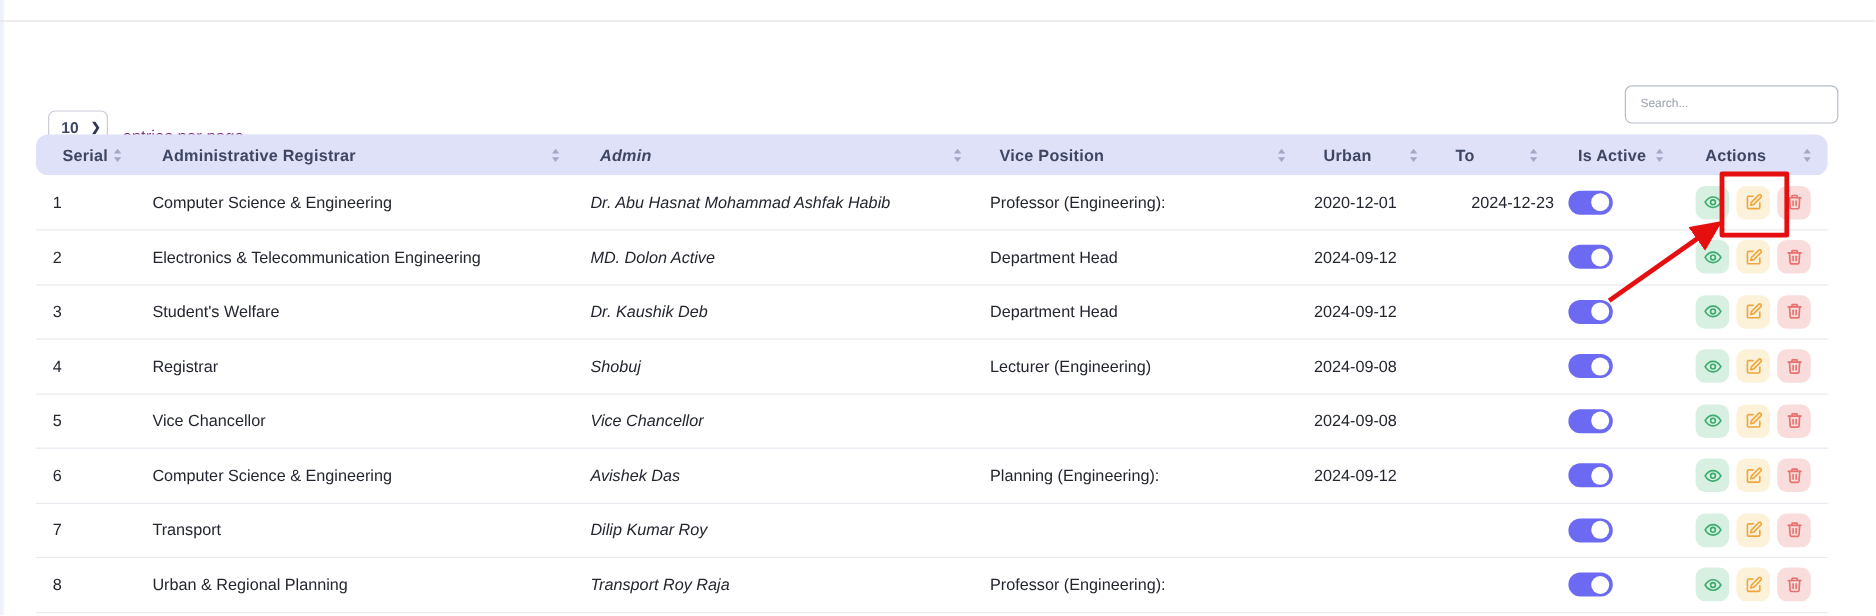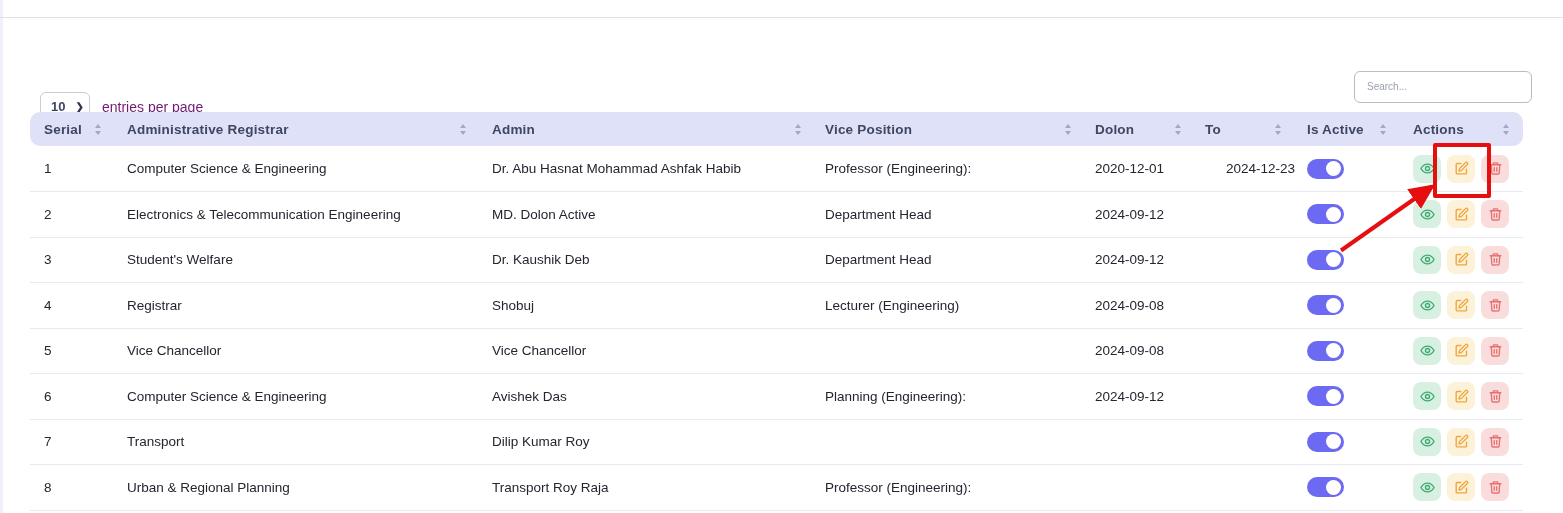--- a/index.html
+++ b/index.html
@@ -6,21 +6,21 @@
   html,body { width:1563px; height:513px; }
   body {
     position:relative; background:#ffffff; overflow:hidden;
     font-family:"Liberation Sans", sans-serif; color:#23262f;
   }
   .left-sliver { position:absolute; left:0; top:0; width:3px; height:100%; background:#eef0fa; }
   .top-divider { position:absolute; top:17px; left:0; width:100%; border-top:1px solid #e2e2e6; }
 
   
   .toolbar { position:absolute; top:52px; left:40px; right:31px; display:flex; align-items:center; justify-content:space-between; }
-  .entries { display:flex; align-items:center; gap:12px;margin-top:40px; }
+  .entries { display:flex; align-items:flex-end; gap:12px;margin-top:40px; }
   .select-wrap { position:relative; display:inline-block; }
   .select-wrap select {
     appearance:none; -webkit-appearance:none;
     width:50px; height:29px; padding:2px 20px 2px 10px;
     border:1px solid #c9cdd8; border-radius:6px; background:#fff;
     font-family:inherit; font-size:13px; font-weight:bold; color:#3f4662; cursor:pointer;
   }
   .select-wrap .chev { position:absolute; right:6px; top:50%; transform:translateY(-54%); pointer-events:none; color:#2f3550; font-size:10px; font-weight:bold; }
   .entries-label { font-size:14px; color:#701a75; }
   .search-input {
@@ -32,29 +32,29 @@
   
   .table-wrap { position:absolute; top:112px; left:30px; width:1493px; }
   table { width:100%; border-collapse:collapse; table-layout:fixed; }
   thead th {
     background:var(--header-bg,#dfe1f8); height:34px;
     font-size:13.5px; font-weight:600; color:#3f4662; letter-spacing:.2px;
     text-align:left; vertical-align:middle;
   }
   thead th:first-child { border-radius:10px 0 0 10px; }
   thead th:last-child  { border-radius:0 10px 10px 0; }
-  .th-inner { display:flex; align-items:center; justify-content:space-between; padding-right:14px; }
+  .th-inner { display:flex; align-items:center; justify-content:space-between; padding-right:14px;margin-left:8px; }
   .sort { display:inline-flex; flex-direction:column; gap:3px; align-items:center; }
   .sort .c-up { width:0; height:0; border-left:3.5px solid transparent; border-right:3.5px solid transparent; border-bottom:4px solid #a3a7c4; }
   .sort .c-dn { width:0; height:0; border-left:3.5px solid transparent; border-right:3.5px solid transparent; border-top:4px solid #a3a7c4; }
 
   tbody td { height:45.5px; border-bottom:1px solid #e9e9f0; font-size:13.5px; color:#23262f; vertical-align:middle; background:#fff; }
   td.c-serial, th.c-serial { padding-left:14px; }
   td.c-dept,   th.c-dept   { padding-left:12px; }
-  td.c-admin,  th.c-admin  { padding-left:12px; }
+  td.c-admin,  th.c-admin  { padding-left:12px;font-style:italic; }
   td.c-pos,    th.c-pos    { padding-left:10px; }
   td.c-from,   th.c-from   { padding-left:10px; }
   td.c-to,     th.c-to     { padding-left:10px;text-align:right; }
   td.c-active, th.c-active { padding-left:12px; }
   td.c-actions,th.c-actions{ padding-left:13px; }
 
   
   .toggle { display:inline-block; position:relative; width:37px; height:20px; border-radius:10px; background:var(--toggle-on,#6c6af2); cursor:pointer; vertical-align:middle; }
   .toggle .knob { position:absolute; top:2.5px; right:3px; width:15px; height:15px; border-radius:50%; background:#fff; }
 
@@ -132,21 +132,21 @@
             <span class="th-inner">
               <span>Vice Position</span>
               <span class="sort">
                 <span class="c-up"></span>
                 <span class="c-dn"></span>
               </span>
             </span>
           </th>
           <th class="c-from">
             <span class="th-inner">
-              <span>Dolon</span>
+              <span>Urban</span>
               <span class="sort">
                 <span class="c-up"></span>
                 <span class="c-dn"></span>
               </span>
             </span>
           </th>
           <th class="c-to">
             <span class="th-inner">
               <span>To</span>
               <span class="sort">

